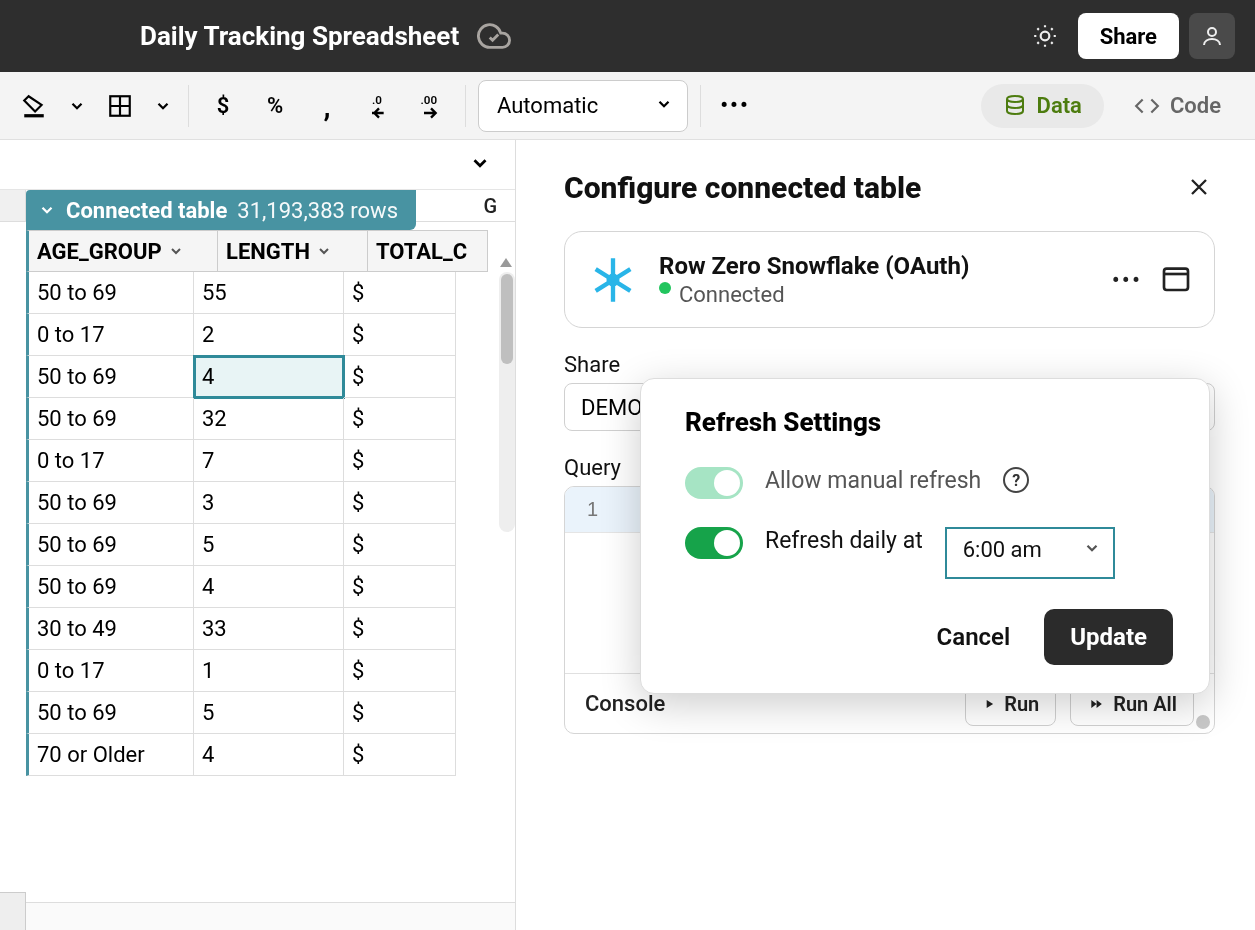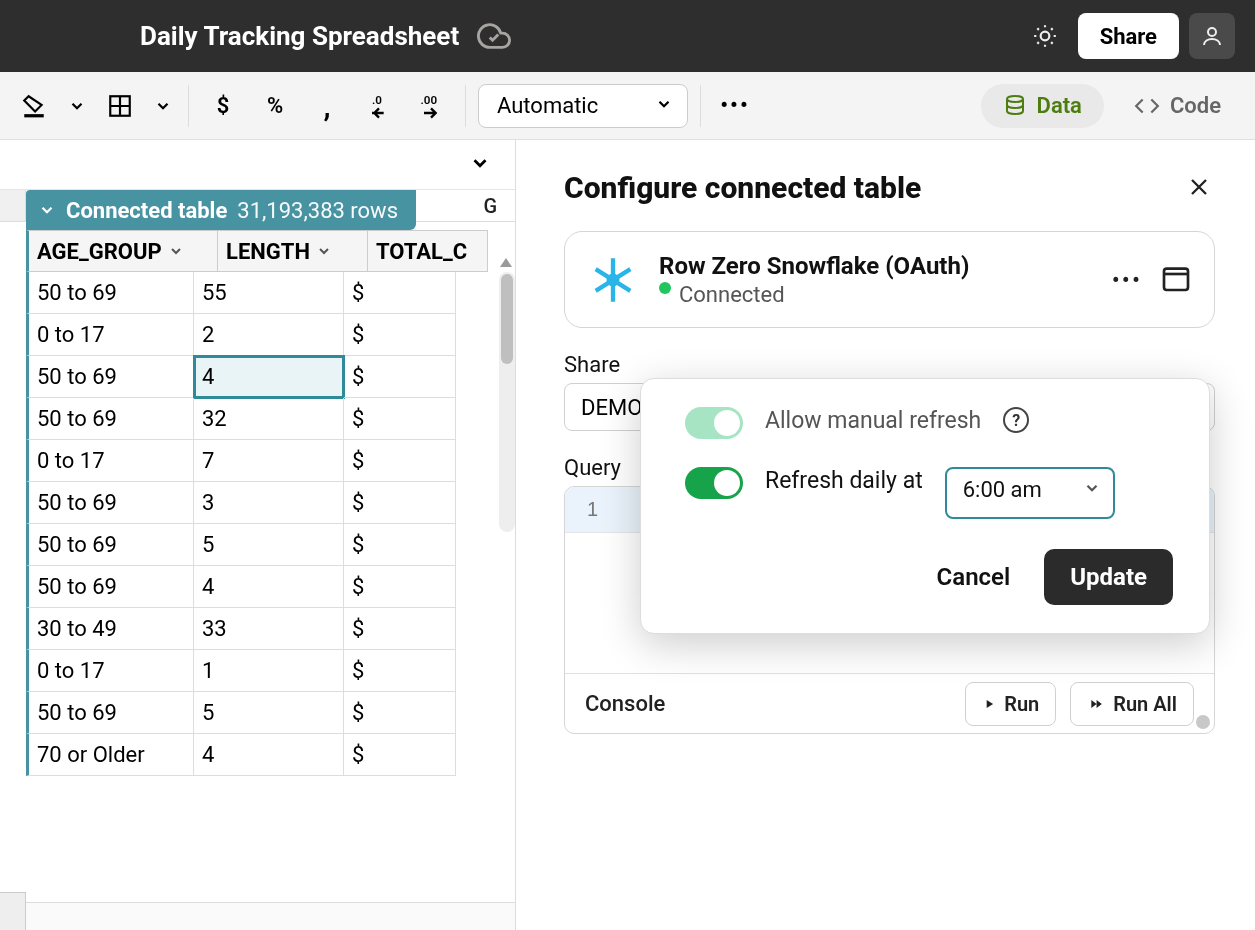--- a/index.html
+++ b/index.html
@@ -13,21 +13,21 @@
   .hdr-btn { display:flex; align-items:center; justify-content:center; height:46px; border-radius:8px; }
   .tips-btn { width:46px; color:#eee; }
   .share-btn { background:#fff; color:#000; font-weight:700; font-size:22px; padding:0 22px; margin:0 10px; }
   .user-btn { width:46px; background:#4a4a4a; color:#eee; }
 
   
   .toolbar { background:#f4f4f4; height:68px; border-bottom:1px solid #e0e0e0; display:flex; align-items:center; padding:0 12px; gap:8px; }
   .tbtn { width:44px; height:44px; display:flex; align-items:center; justify-content:center; color:#000; font-size:22px; font-weight:600; border-radius:6px; }
   .tbtn.small { width:26px; }
   .tsep { width:1px; height:42px; background:#ddd; margin:0 4px; }
-  .number-format-sel { height:44px; border:1px solid #ccc; border-radius:8px; background:#fff; padding:0 42px 0 18px; font-size:22px; display:flex; align-items:center; position:relative; min-width:210px; }
+  .number-format-sel { height:52px; border:1px solid #ccc; border-radius:8px; background:#fff; padding:0 42px 0 18px; font-size:22px; display:flex; align-items:center; position:relative; min-width:210px; }
   .number-format-sel .chev { position:absolute; right:14px; }
   .pill { height:44px; border-radius:999px; display:flex; align-items:center; padding:0 22px; font-size:22px; font-weight:600; color:#5a5a5a; gap:10px; }
   .pill.data { background:#e9e9e9; color:#4d7c0f; }
   .pill.code { color:#666; }
 
   
   .main { display:flex; height:calc(930px - 72px - 68px); }
   .left { width:516px; border-right:1px solid #ddd; display:flex; flex-direction:column; background:#fff; position:relative; }
   .right { flex:1; background:#fff; position:relative; padding:30px 40px 30px 48px; }
 
@@ -93,21 +93,21 @@
   
   .popup { position:absolute; left:640px; top:378px; width:570px; background:#fff; border:1px solid #ddd; border-radius:14px; box-shadow:0 10px 40px rgba(0,0,0,.20); padding:28px 36px 28px 44px; z-index:50; }
   .popup h3 { font-size:26px; font-weight:800; margin-bottom:30px; }
   .toggle-row { display:flex; align-items:flex-start; gap:22px; margin-bottom:28px; font-size:23px; color:#555; }
   .toggle-row.active { color:#111; }
   .switch { width:58px; height:32px; border-radius:999px; position:relative; }
   .switch .knob { position:absolute; width:26px; height:26px; border-radius:50%; background:#fff; top:3px; }
   .switch.on-green { background:#16a34a; } .switch.on-green .knob{ right:3px; }
   .switch.on-light { background:#a6e4c4; } .switch.on-light .knob{ right:3px; }
   .help-circ { width:26px; height:26px; border:2px solid #444; border-radius:50%; display:inline-flex; align-items:center; justify-content:center; font-size:16px; font-weight:700; color:#333; }
-  .time-sel { border:2px solid #2f8a99; border-radius:8px; height:52px; padding:0 42px 8px 16px; font-size:22px; display:flex; align-items:center; position:relative; min-width:170px; }
+  .time-sel { border:2px solid #2f8a99; border-radius:0; height:52px; padding:0 42px 8px 16px; font-size:22px; display:flex; align-items:center; position:relative; min-width:170px; }
   .time-sel .chev { position:absolute; right:12px; color:#555; }
   .popup-actions { display:flex; justify-content:flex-end; gap:34px; align-items:center; margin-top:30px; }
   .btn-cancel { font-size:24px; font-weight:600; color:#111; }
   .btn-update { background:#2b2b2b; color:#fff; font-size:24px; font-weight:700; padding:14px 26px; border-radius:10px; }
 
   .chev-svg { width:18px; height:18px; }
 </style>
 </head>
 <body>
 
@@ -373,20 +373,21 @@
             </svg>
           <span>Run All</span>
         </div>
         <span class="corner-dot"></span>
       </div>
     </div>
   </div>
 </div>
 
 <div class="popup">
+  <h3>Refresh Settings</h3>
 
   <div class="toggle-row">
     <div class="switch on-light">
         <div class="knob"></div>
       </div>
     <span>Allow manual refresh</span>
     <span class="help-circ">?</span>
   </div>
 
   <div class="toggle-row active">

